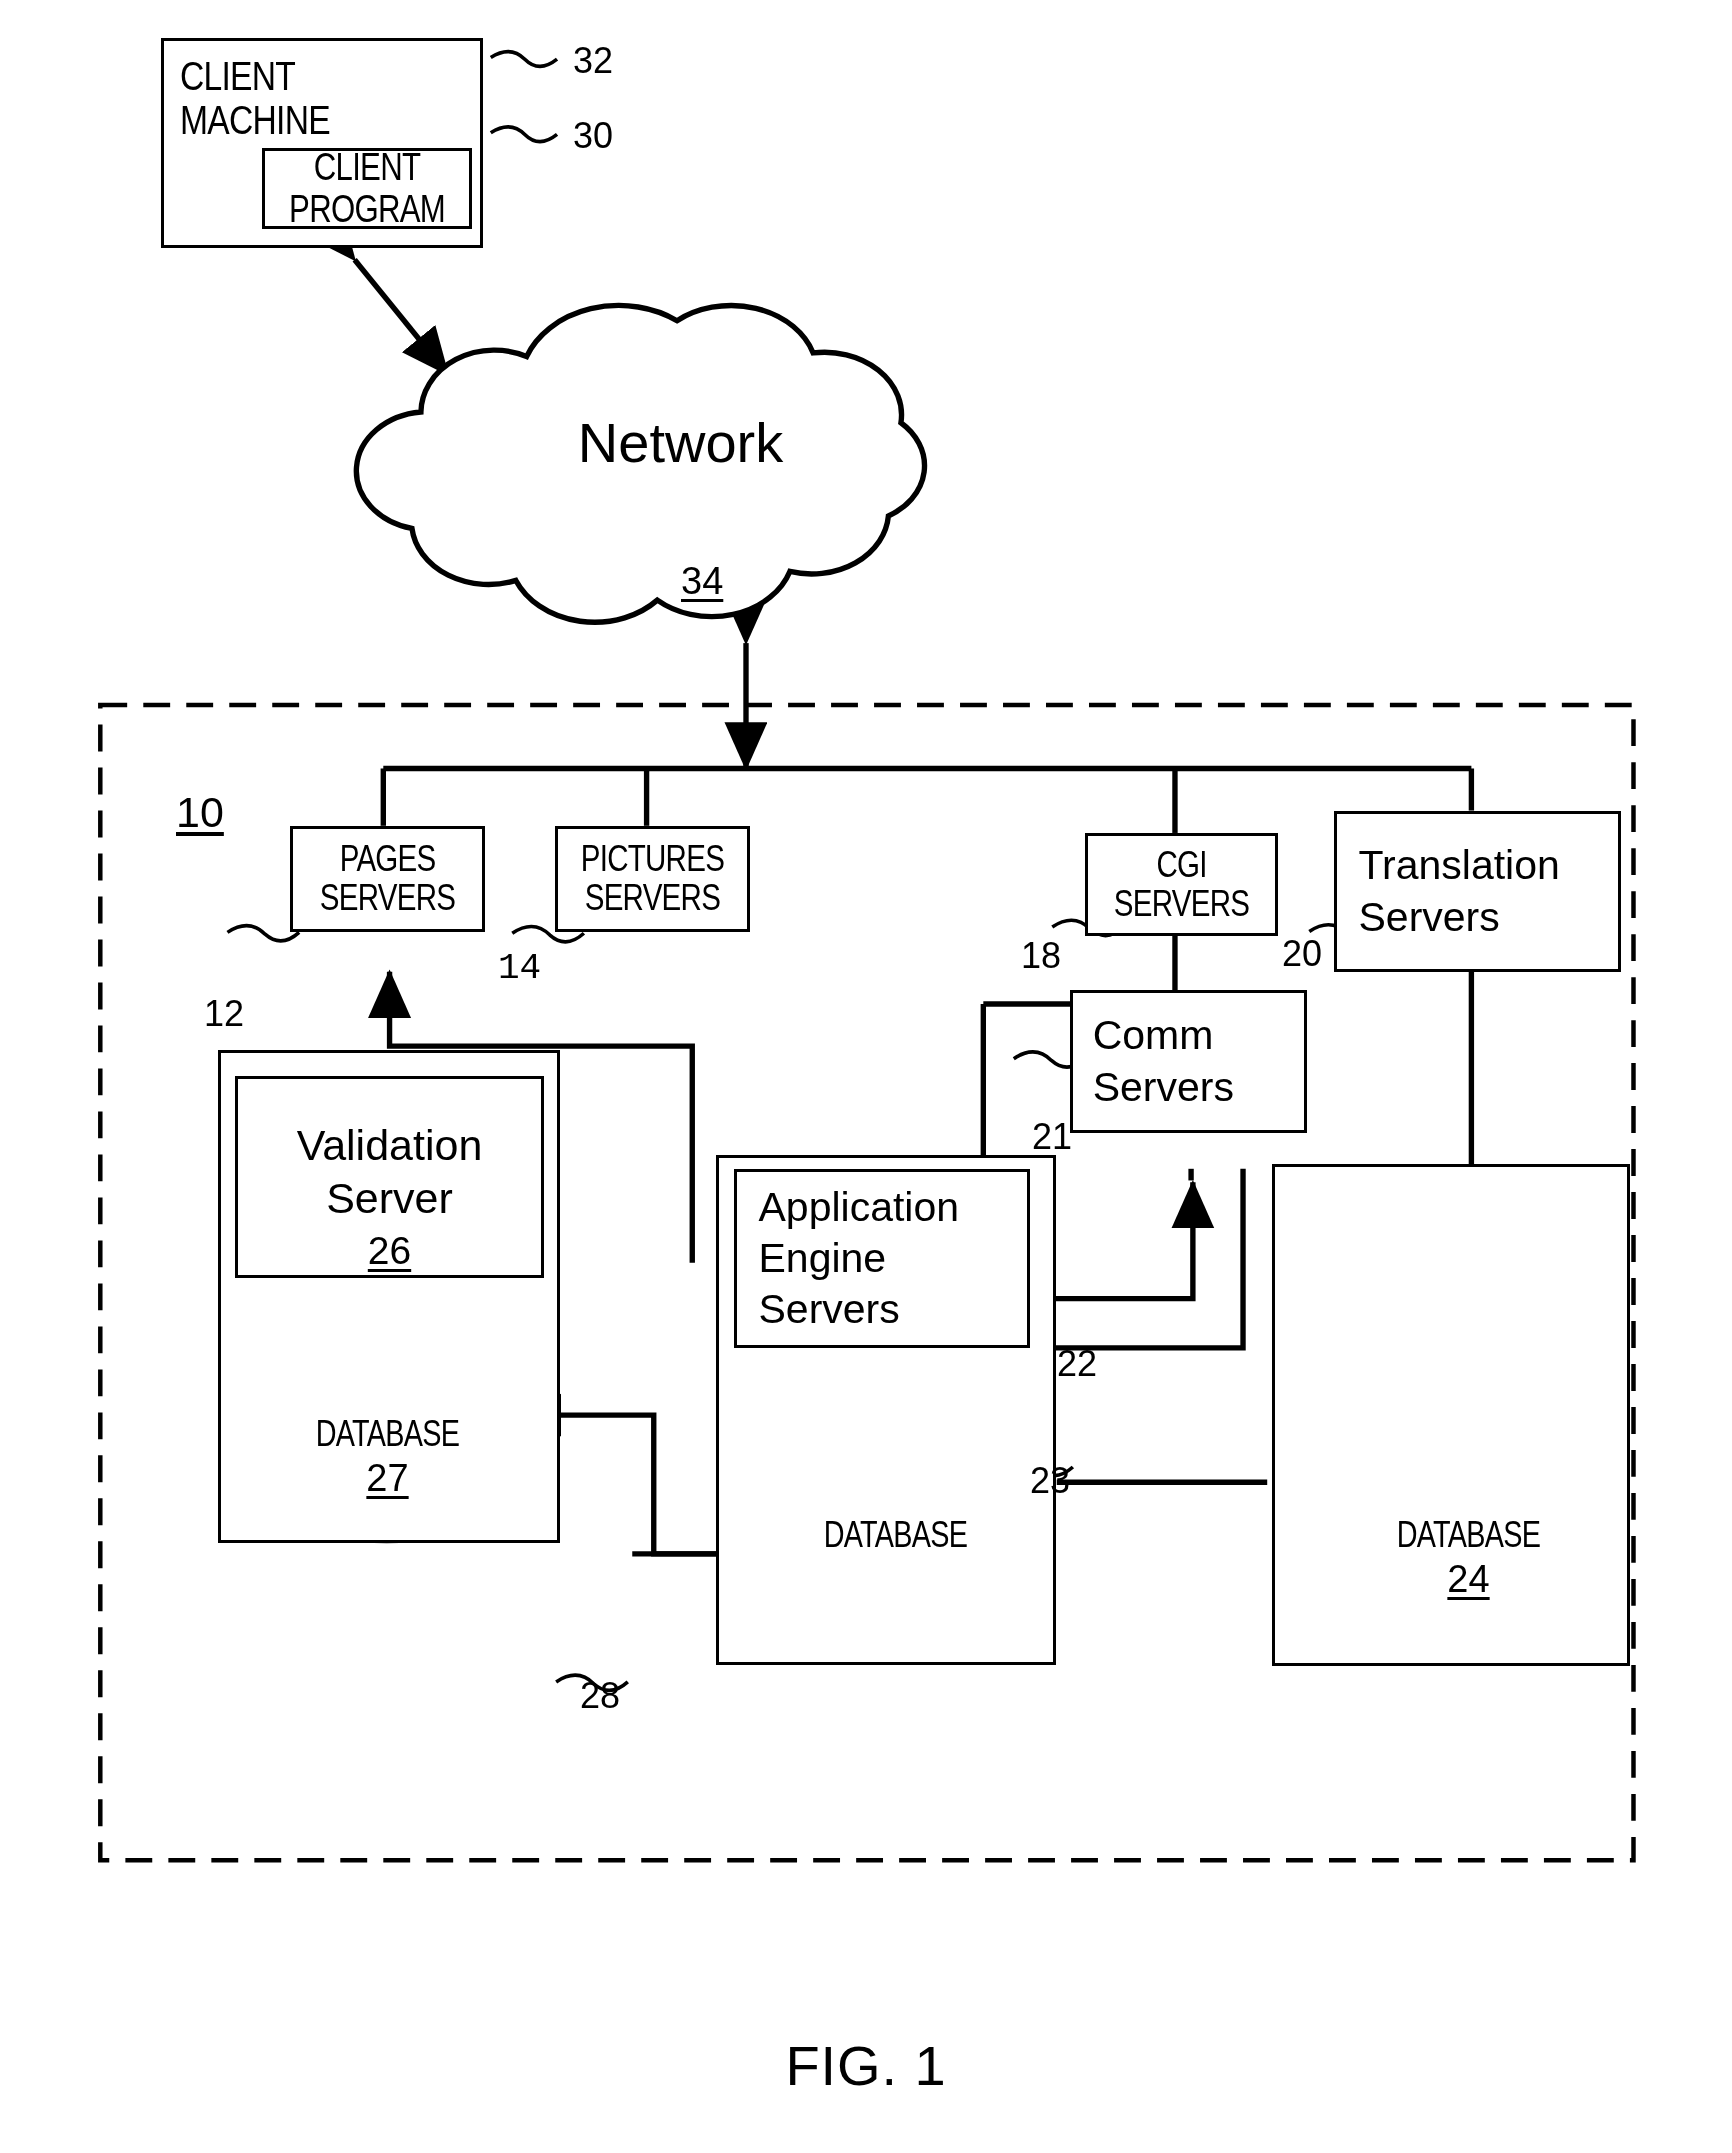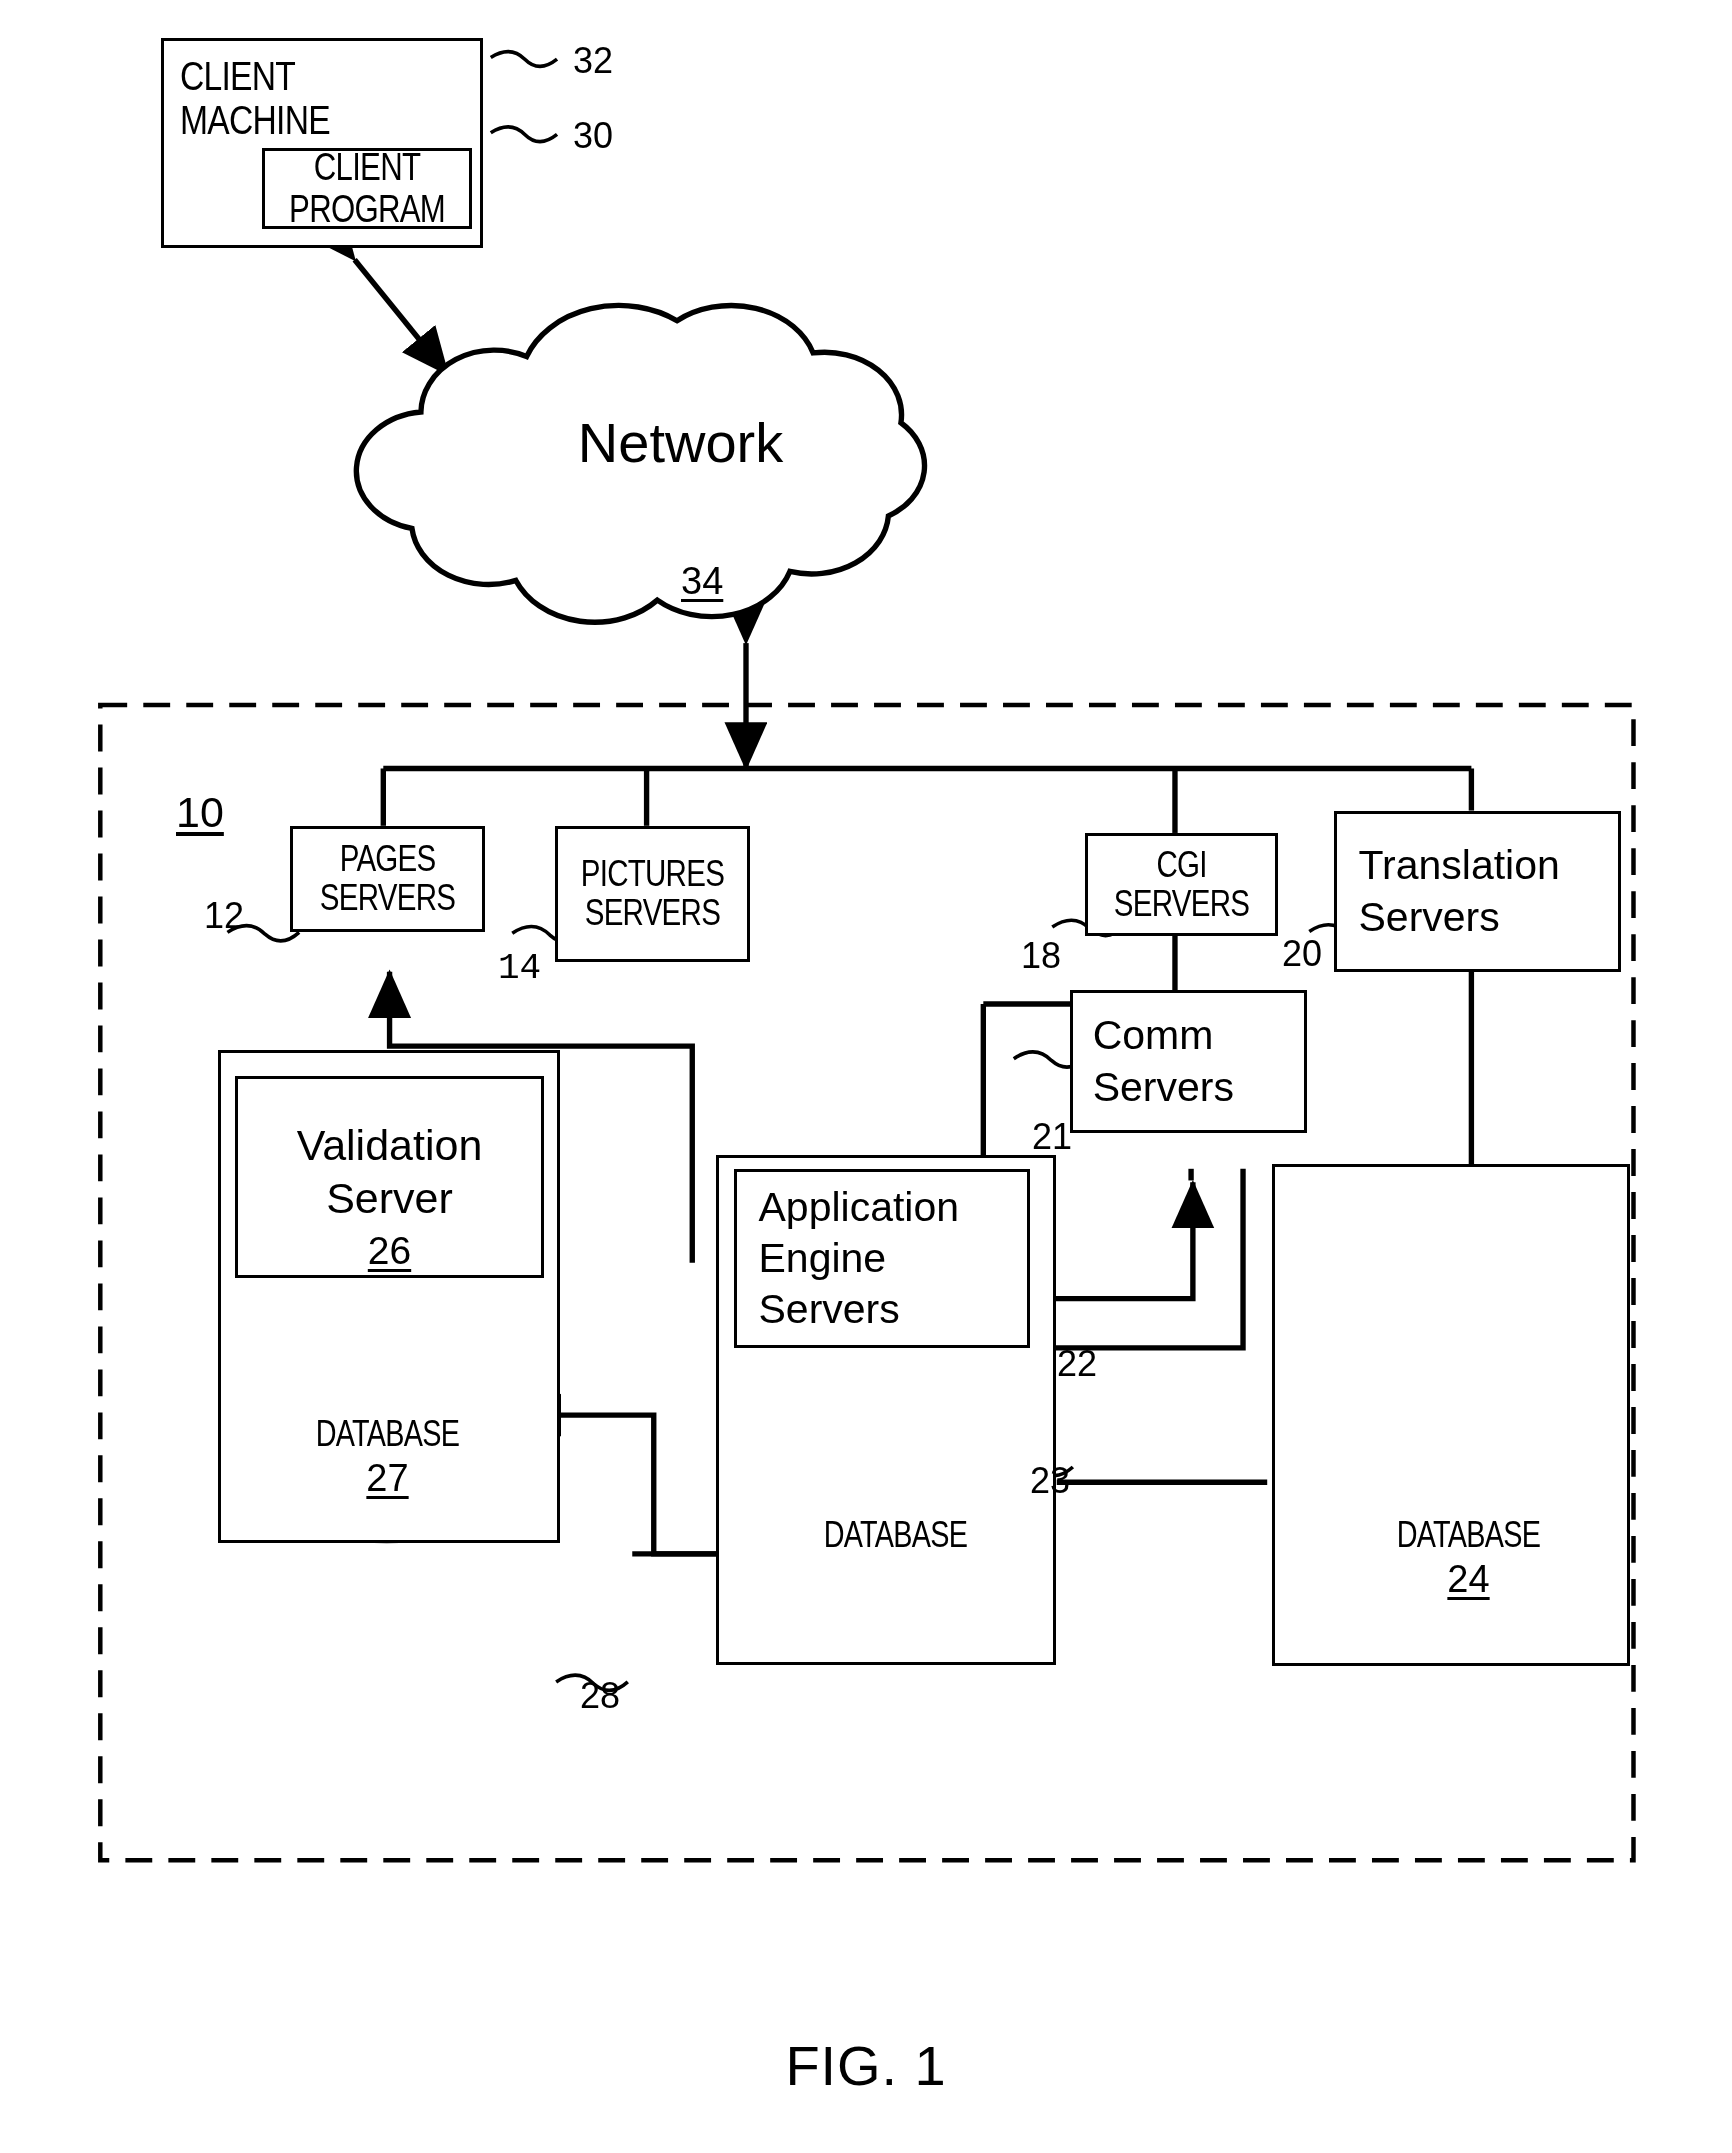--- a/index.html
+++ b/index.html
@@ -147,23 +147,23 @@
 
   <div style="position:absolute;left:537px;top:410px;width:287px;text-align:center;font-size:56px;">Network</div>
   <div class="ref refu" style="left:681px;top:560px;font-size:38px;">34</div>
 
   <div class="ref refu" style="left:176px;top:788px;font-size:43px;">10</div>
 
   <div class="node" style="left:290px;top:826px;width:195px;height:106px;">
     <div class="cond txt" style="font-size:36px;">PAGES
 SERVERS</div>
   </div>
-  <div class="ref" style="left:204px;top:895px;text-align:right;">12</div>
-
-  <div class="node" style="left:555px;top:826px;width:195px;height:136px;">
+  <div class="ref" style="left:204px;top:993px;text-align:right;">12</div>
+
+  <div class="node" style="left:555px;top:826px;width:195px;height:106px;">
     <div class="cond txt" style="font-size:36px;">PICTURES
 SERVERS</div>
   </div>
   <div class="ref" style="left:498px;top:948px;font-family:Liberation Mono, monospace;">14</div>
 
   <div class="node" style="left:1085px;top:833px;width:193px;height:103px;">
     <div class="cond txt" style="font-size:36px;">CGI
 SERVERS</div>
   </div>
   <div class="ref" style="left:1021px;top:935px;">18</div>

